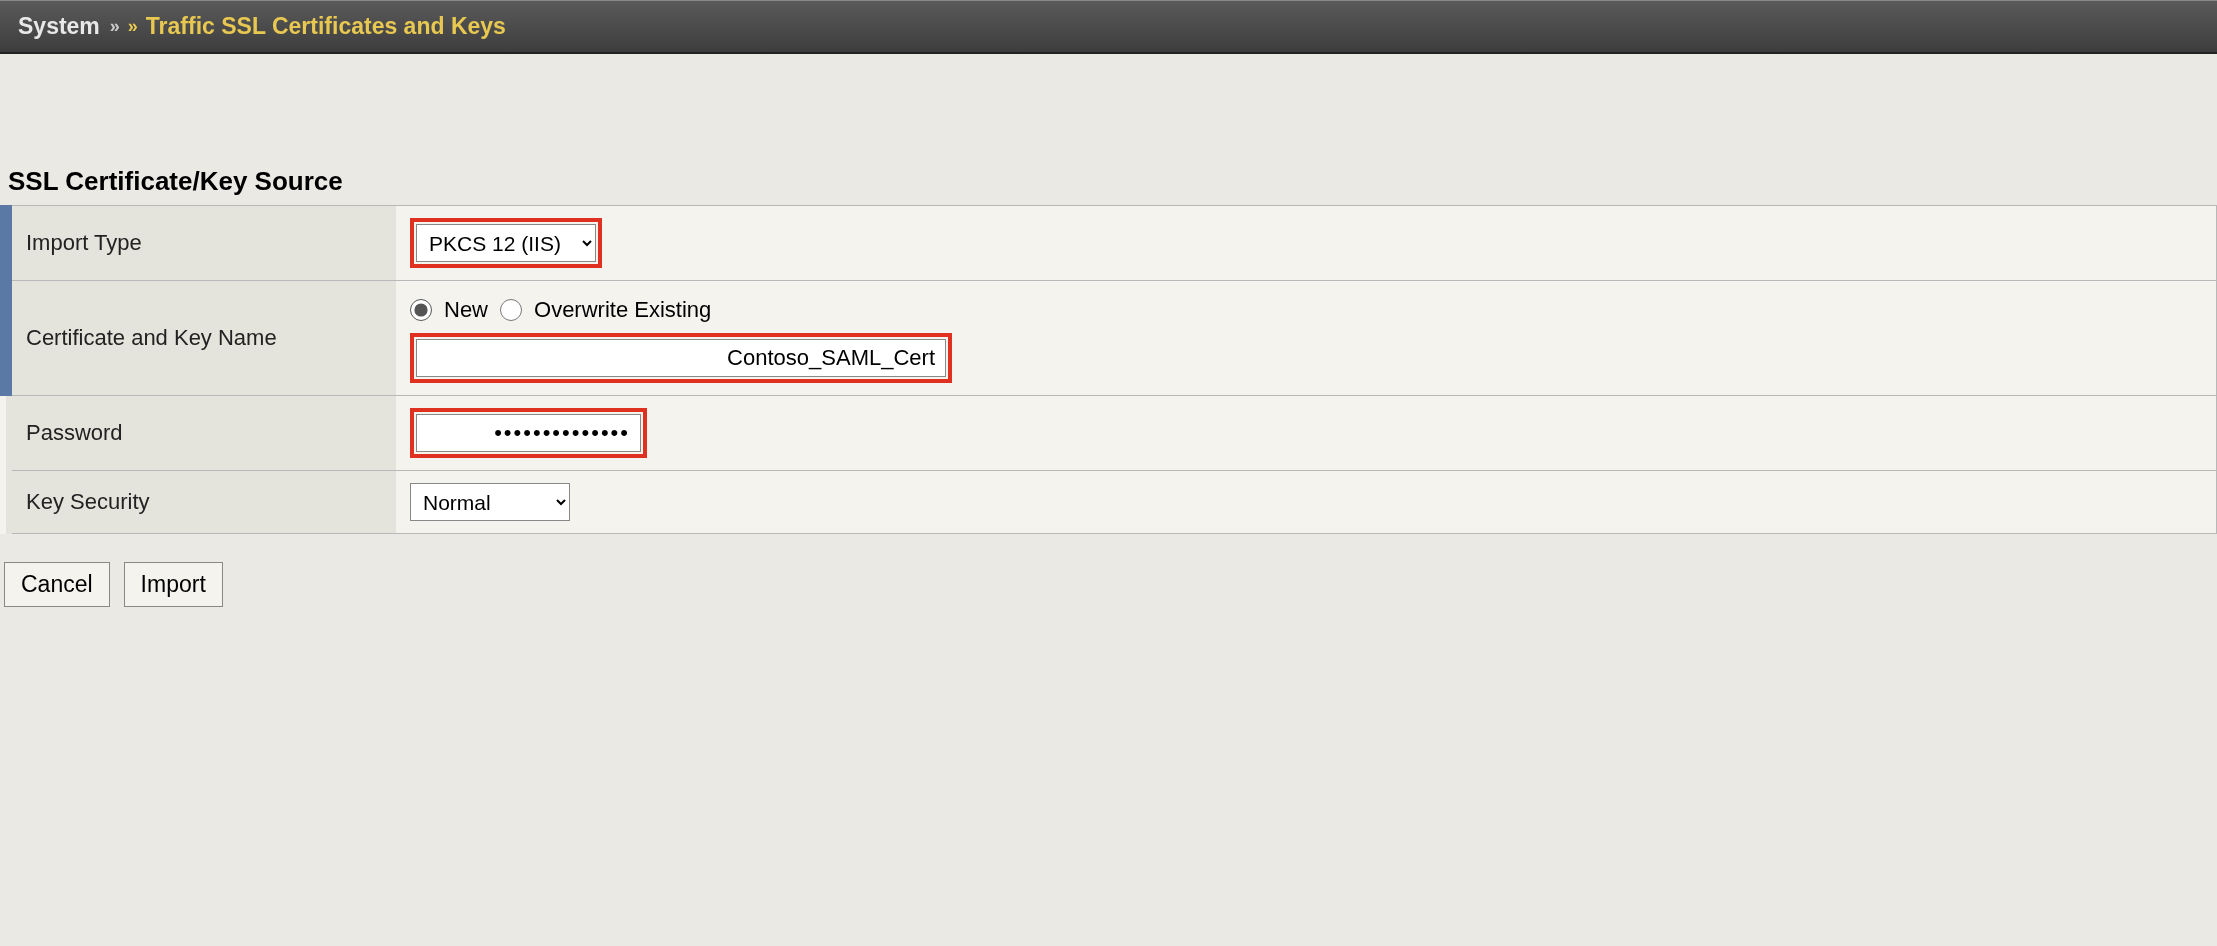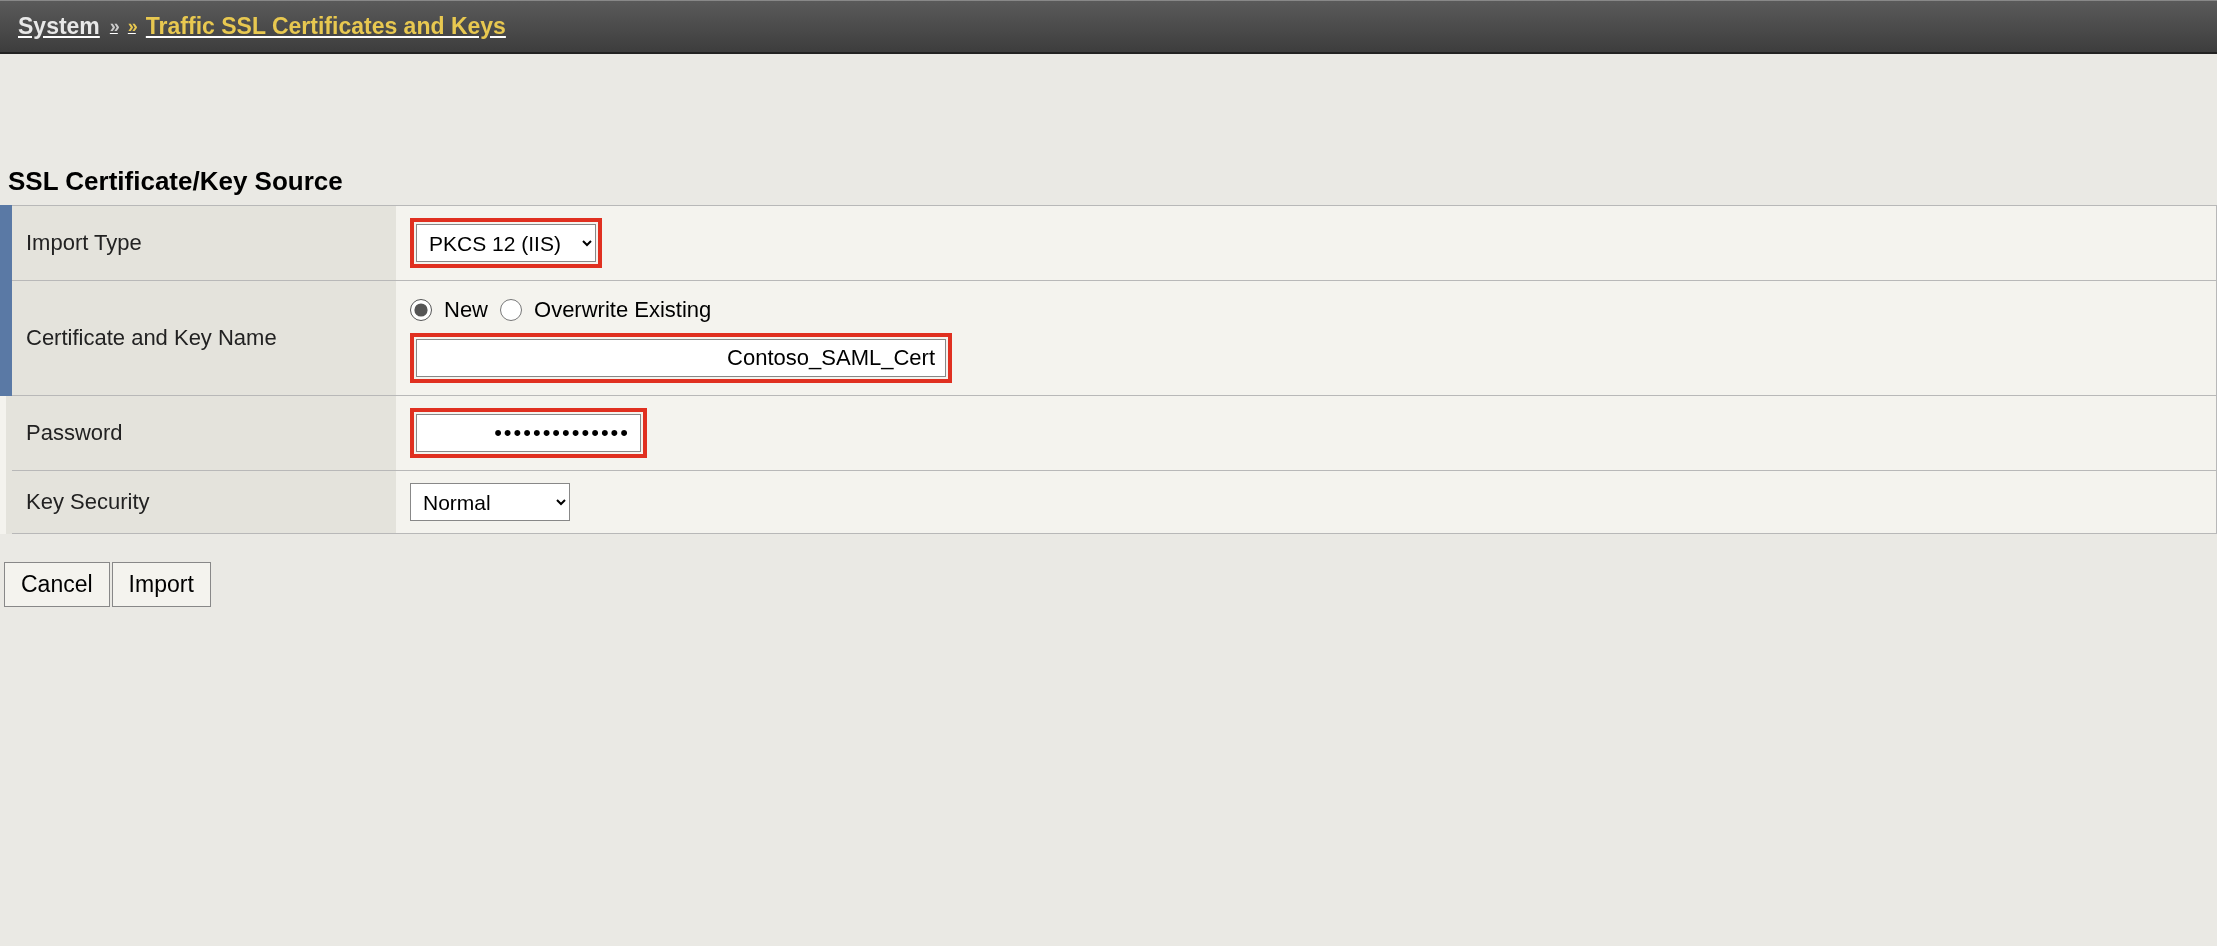--- a/index.html
+++ b/index.html
@@ -17,21 +17,20 @@
       border-top: 1px solid #888;
       border-bottom: 2px solid #222;
       padding: 12px 18px;
       color: #fff;
       font-weight: bold;
       font-size: 23px;
       display: flex;
       align-items: center;
       flex-wrap: wrap;
       gap: 10px;
-      text-decoration: underline;
     }
     .breadcrumb-bar .bc-link {
       color: #e8e8e8;
     }
     .breadcrumb-bar .bc-current {
       color: #e8c850;
     }
     .breadcrumb-bar .sep {
       color: #ccc;
       font-size: 18px;
@@ -124,21 +123,21 @@
       cursor: pointer;
     }
     .file-status {
       margin-left: 10px;
       font-size: 22px;
     }
     .action-bar {
       margin-top: 28px;
       padding-left: 4px;
       display: flex;
-      gap: 2px;
+      gap: 14px;
     }
     .action-btn {
       font-size: 23px;
       padding: 8px 16px;
       border: 1px solid #888;
       background: #f4f3ee;
       cursor: pointer;
     }
     .static-text {
       font-size: 22px;

